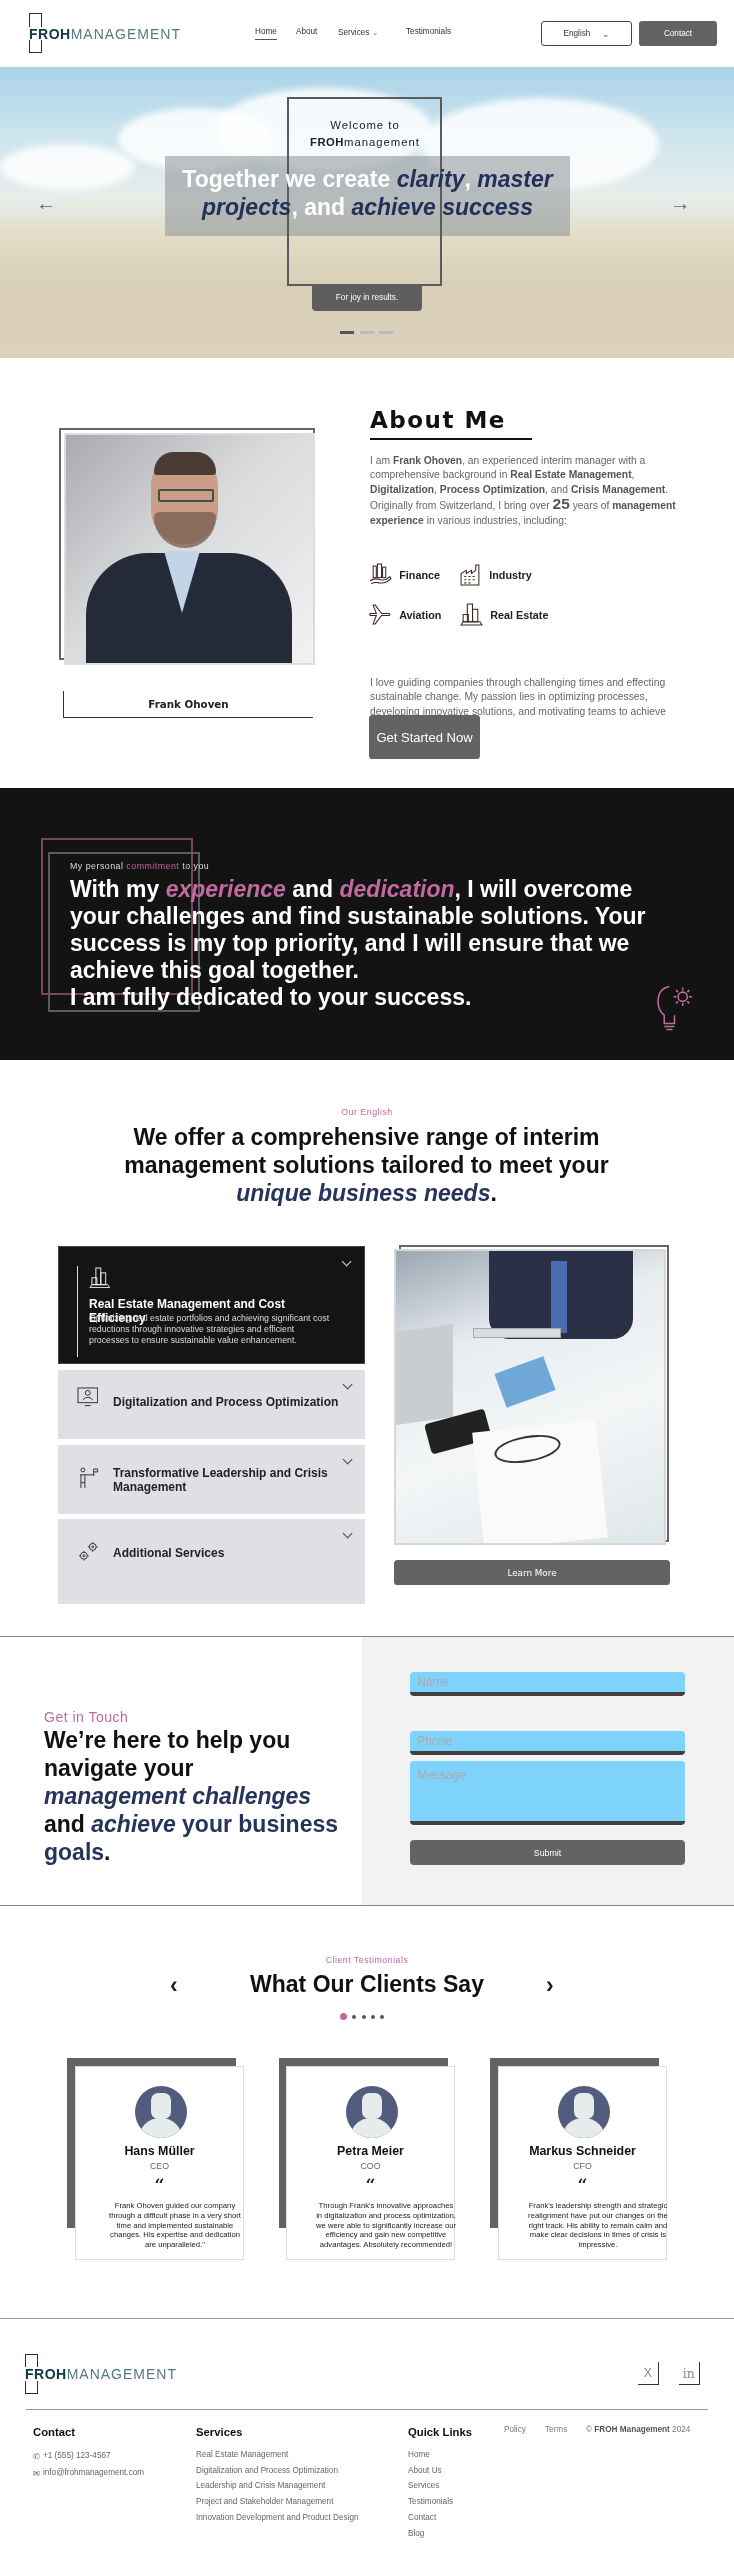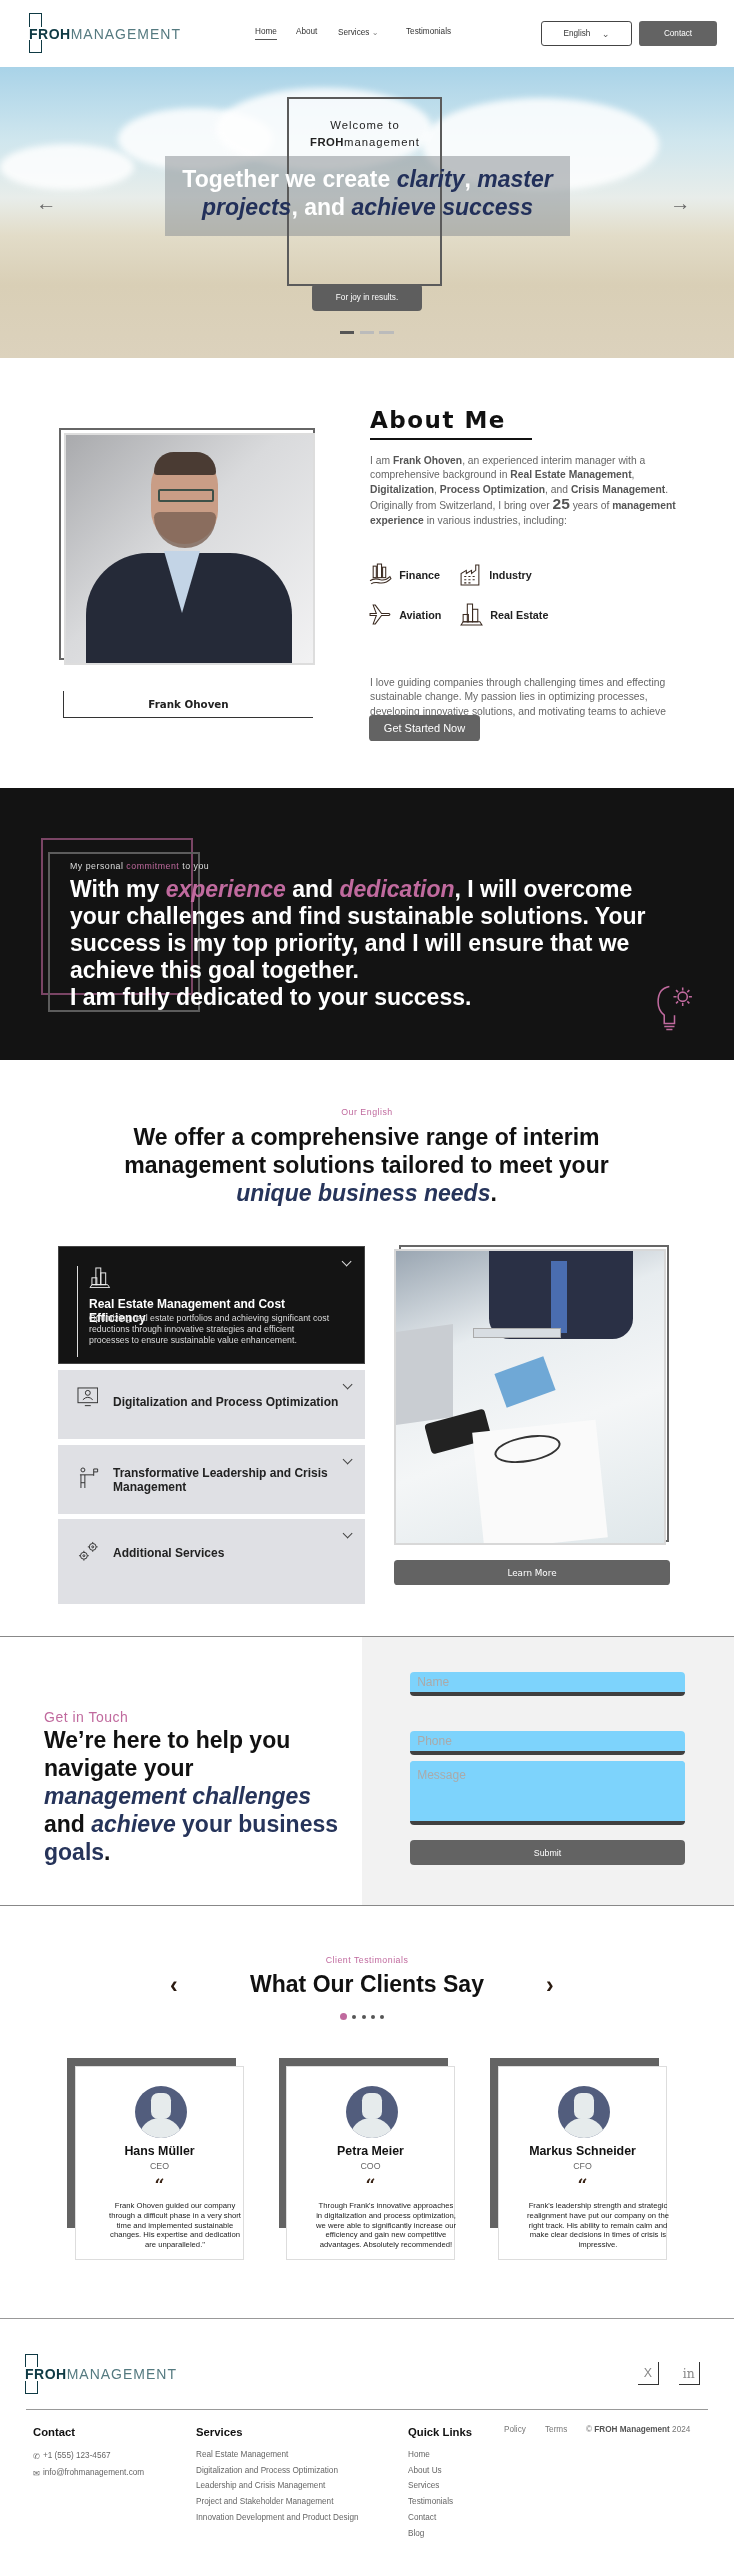--- a/index.html
+++ b/index.html
@@ -49,21 +49,21 @@
 .glasses{position:absolute;left:92px;top:54px;width:56px;height:13.4px;border:2.1px solid #3d5048;border-radius:2.1px}
 .name-plate{position:absolute;left:63px;top:691px;width:250px;height:27px;border-left:1.5px solid #333;border-bottom:1.5px solid #333;display:flex;align-items:center;justify-content:center;font-family:"DejaVu Sans",sans-serif;font-weight:bold;font-size:10.3px;color:#222}
 .about-title{position:absolute;left:370px;top:407px;font-family:"DejaVu Sans",sans-serif;font-size:23px;letter-spacing:1.5px;color:#111}
 .about-title b{font-weight:bold}
 .about-rule{position:absolute;left:370px;top:438px;width:162px;height:1.5px;background:#111}
 .about-p{position:absolute;left:370px;width:309px;font-size:10.3px;line-height:14.4px;color:#666}
 .about-p b{color:#555}
 .about-p .big{font-size:15.5px;font-weight:bold;color:#555}
 .ind{position:absolute;display:flex;align-items:center;gap:7.2px;font-size:10.8px;font-weight:bold;color:#222}
 .ind svg{width:23px;height:23px}
-.btn-start{position:absolute;left:369px;top:715px;width:111px;height:26px;border-radius:3.6px;background:#636363;color:#fff;font-size:11px;display:flex;align-items:center;justify-content:center}
+.btn-start{position:absolute;left:369px;top:715px;width:111px;height:44px;border-radius:3.6px;background:#636363;color:#fff;font-size:13px;display:flex;align-items:center;justify-content:center}
 
 
 #commit{position:absolute;left:0;top:788px;width:734px;height:272px;background:#131313}
 .cf1{position:absolute;left:41px;top:838px;width:152px;height:157px;border:2.1px solid #7a4565}
 .cf2{position:absolute;left:48px;top:852px;width:152px;height:160px;border:2.1px solid #5c5c5c}
 .commit-kicker{position:absolute;left:70px;top:861px;font-size:8.8px;color:#ddd;letter-spacing:0.5px}
 .commit-text{position:absolute;left:70px;top:876px;width:618px;font-size:23px;line-height:27px;color:#fff;font-weight:bold}
 .commit-text em{color:#c06a9e}
 .bulb{position:absolute;left:654px;top:981px;width:41px;height:52px}
 
@@ -345,21 +345,21 @@
 
 <div class="t-back" style="left:490px;top:2058px"></div>
 <div class="t-card" style="left:498px;top:2066px">
   <div class="t-avatar">
       <div class="h"></div>
       <div class="s"></div>
     </div>
   <div class="t-name">Markus Schneider</div>
   <div class="t-role">CFO</div>
   <div class="t-quote">“</div>
-  <div class="t-text">Frank's leadership strength and strategic realignment have put our company on the right track. His ability to remain calm and make clear decisions in times of crisis is impressive.</div>
+  <div class="t-text">Frank's leadership strength and strategic realignment have put our changes on the right track. His ability to remain calm and make clear decisions in times of crisis is impressive.</div>
 </div>
 
 <footer>
   <div class="foot-rule1"></div>
   <div class="logo" style="left:25px;top:2354px;width:155px;height:40px">
     <div class="bracket b-top"></div>
     <div class="bracket b-bot"></div>
     <div class="word" style="top:12.4px"><b>FROH</b><span>MANAGEMENT</span></div>
   </div>
   <a class="social" style="left:638px">X</a>

